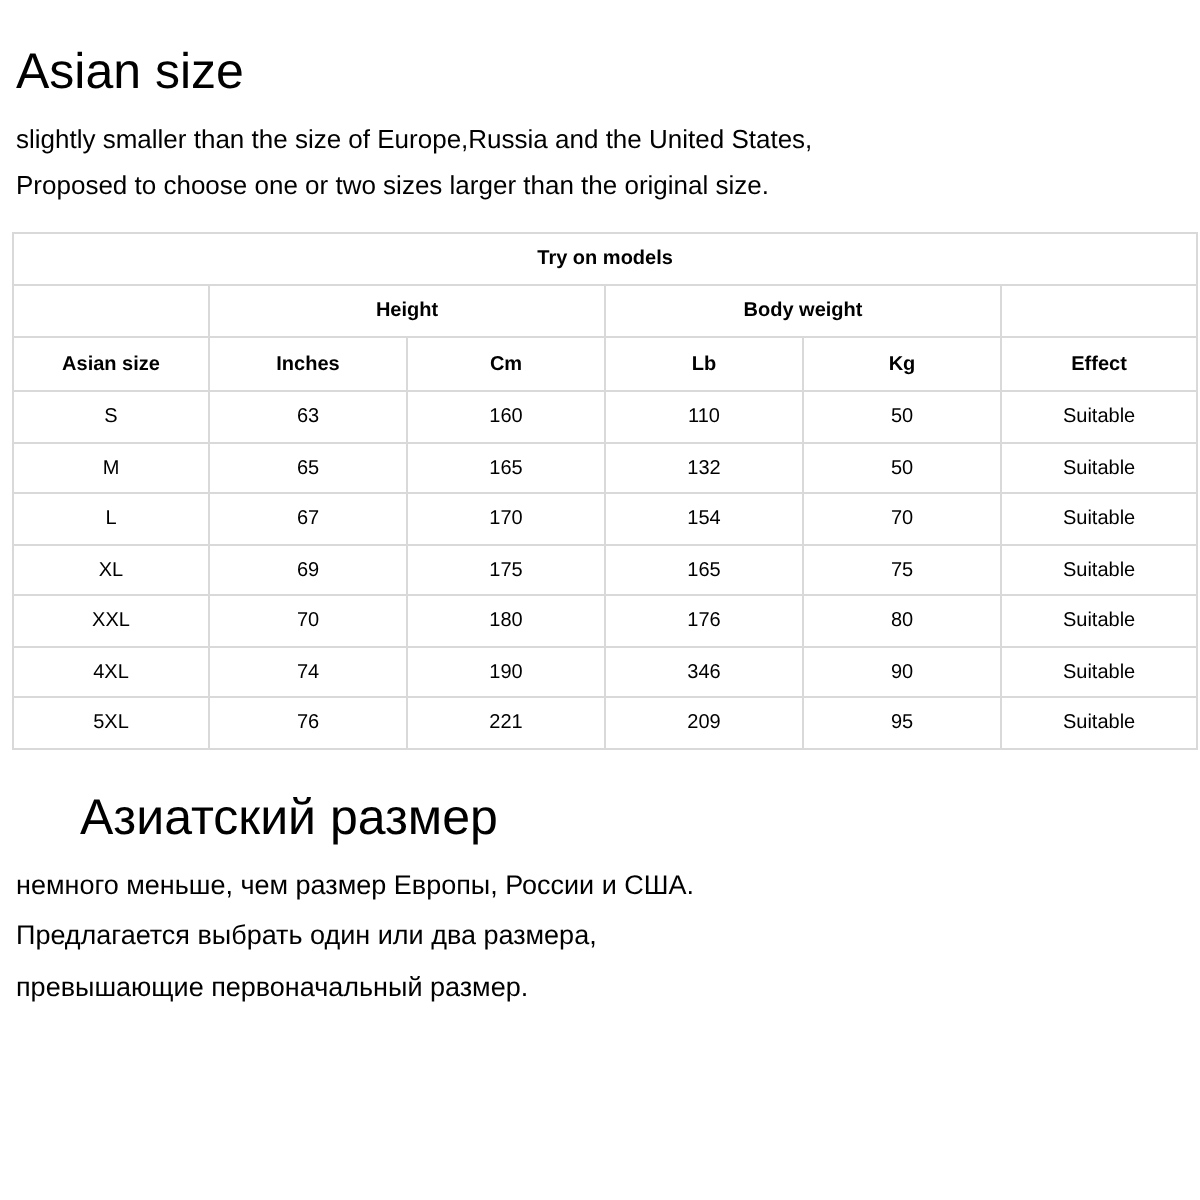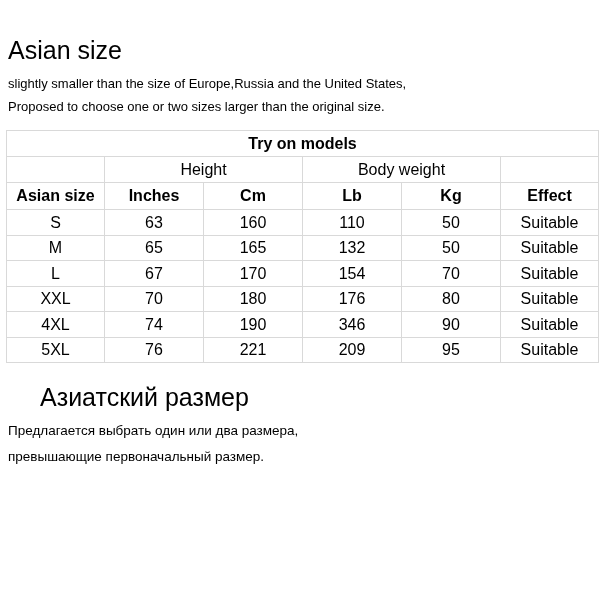--- a/index.html
+++ b/index.html
@@ -11,21 +11,21 @@
     height: 600px;
     background: #ffffff;
     font-family: "Liberation Sans", sans-serif;
     color: #000000;
     overflow: hidden;
   }
   .page {
     width: 600px;
     height: 468px;
     box-sizing: border-box;
-    padding: 14px 4px;
+    padding: 0 4px;
     position: relative;
   }
   .heading {
     font-size: 25px;
     font-weight: normal;
     margin: 0;
     padding: 22px 4px 8px 4px;
     line-height: 1.15;
     letter-spacing: 0px;
   }
@@ -42,38 +42,38 @@
     white-space: nowrap;
   }
   .para.ru {
     font-size: 13.5px;
     line-height: 1.9;
   }
   table.sizes {
     border-collapse: collapse;
     width: 592px;
     margin: 12px 0 0 2px;
-    font-size: 16px;
+    font-size: 10px;
     table-layout: fixed;
   }
   table.sizes th,
   table.sizes td {
     border: 1px solid #d9d9d9;
     text-align: center;
     padding: 0;
     height: 24.5px;
     font-weight: normal;
     color: #000;
   }
   tr.try-on th {
     font-weight: bold;
     height: 25px;
   }
   tr.group th {
-    font-weight: normal;
+    font-weight: bold;
     height: 25px;
   }
   tr.head th {
     font-weight: bold;
     height: 26px;
   }
   col.c1 { width: 98px; }
   col.c2 { width: 99px; }
   col.c3 { width: 99px; }
   col.c4 { width: 99px; }
@@ -137,20 +137,28 @@
       </tr>
       <tr>
         <td>L</td>
         <td>67</td>
         <td>170</td>
         <td>154</td>
         <td>70</td>
         <td>Suitable</td>
       </tr>
       <tr>
+        <td>XL</td>
+        <td>69</td>
+        <td>175</td>
+        <td>165</td>
+        <td>75</td>
+        <td>Suitable</td>
+      </tr>
+      <tr>
         <td>XXL</td>
         <td>70</td>
         <td>180</td>
         <td>176</td>
         <td>80</td>
         <td>Suitable</td>
       </tr>
       <tr>
         <td>4XL</td>
         <td>74</td>
@@ -165,16 +173,17 @@
         <td>221</td>
         <td>209</td>
         <td>95</td>
         <td>Suitable</td>
       </tr>
     </tbody>
   </table>
 
   <h1 class="heading ru">Азиатский размер</h1>
 
+  <p class="para ru">немного меньше, чем размер Европы, России и США.</p>
   <p class="para ru">Предлагается выбрать один или два размера,</p>
   <p class="para ru">превышающие первоначальный размер.</p>
 
 </div>
 
 </body></html>

